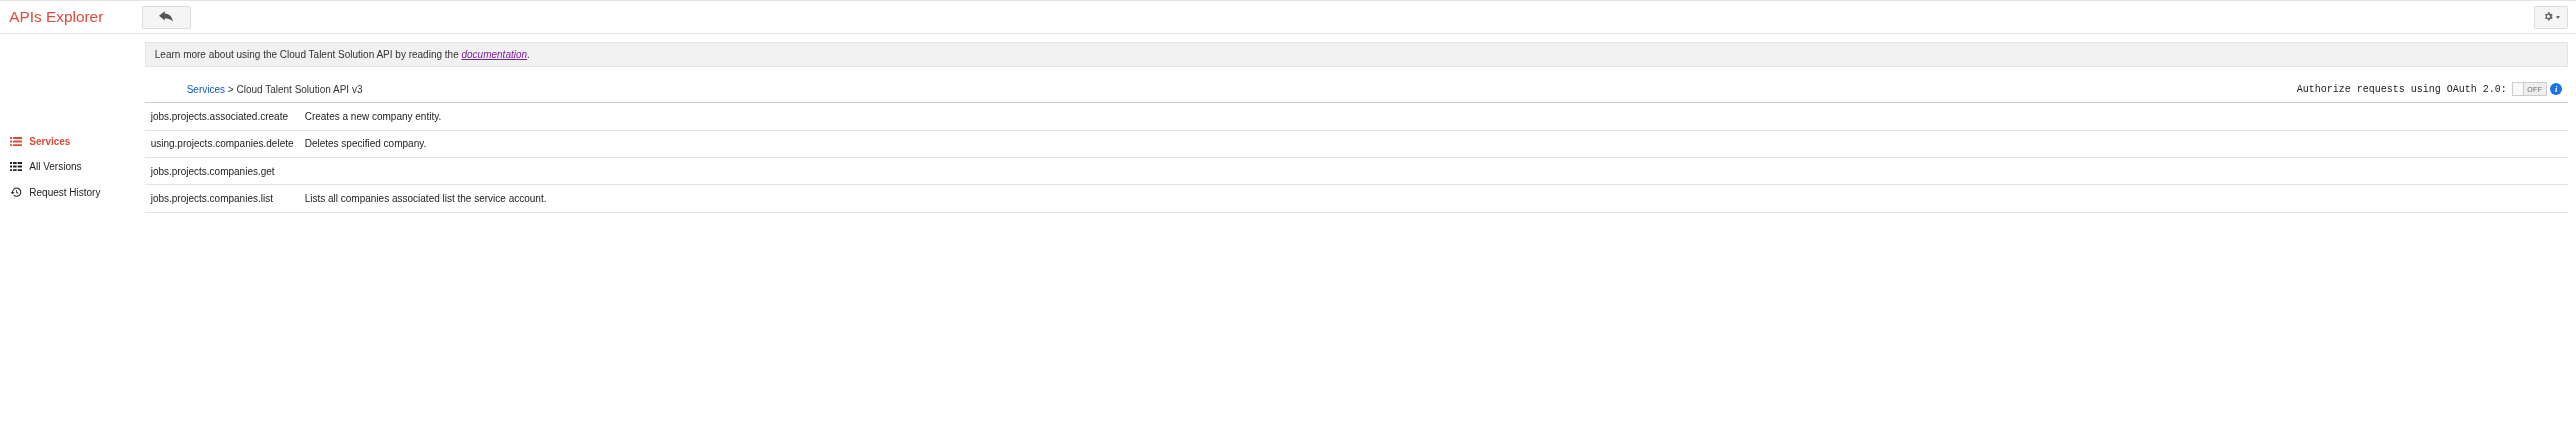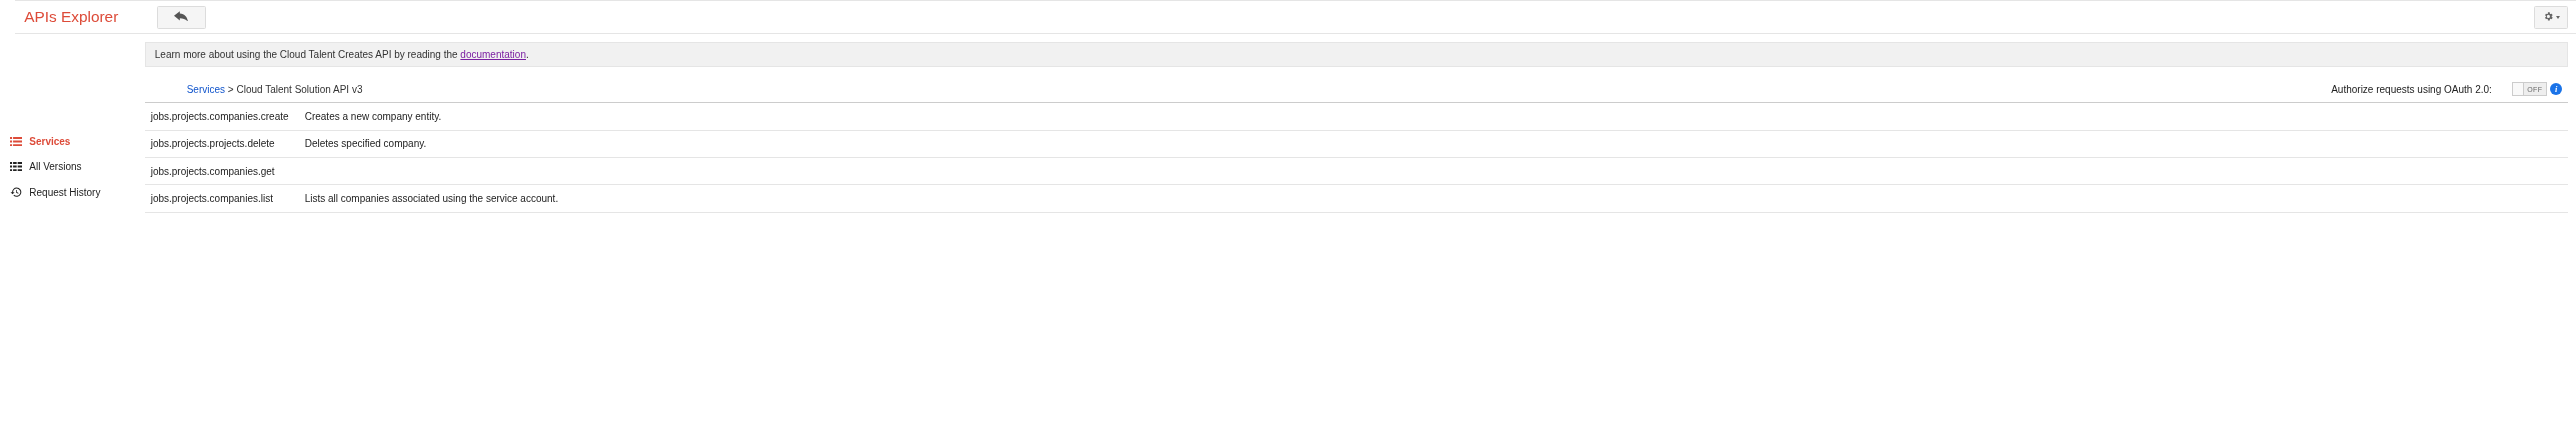--- a/index.html
+++ b/index.html
@@ -5,21 +5,20 @@
     * { margin: 0; padding: 0; box-sizing: border-box; }
     body { font-family: Arial, sans-serif; font-size: 10px; color: #222; background: #fff; }
     
     .header {
       display: flex;
       align-items: center;
       height: 34px;
       border-top: 0.8px solid #e5e5e5;
       border-bottom: 0.8px solid #e5e5e5;
       padding: 0 6.1px;
-      margin-left: 15px;
     }
     .app-title {
       color: #dd4b39;
       font-size: 15.4px;
       font-weight: normal;
       padding: 0 3.1px;
       width: 131px;
     }
     .back-btn {
       width: 49px;
@@ -80,32 +79,32 @@
       flex: 1;
       padding: 7.7px 7.7px 0 4.6px;
     }
     .info-bar {
       background: #f1f1f1;
       border: 0.8px solid #e5e5e5;
       padding: 6.1px 9.2px;
       font-size: 10px;
       color: #333;
     }
-    .info-bar a { color: #7b1fa2; text-decoration: underline; }
+    .info-bar a { color: #7b1fa2; text-decoration: underline; font-style: italic; }
     
     .breadcrumb-row {
       display: flex;
       align-items: center;
       padding: 15.4px 6.1px 6.1px 6.1px;
       border-bottom: 0.8px solid #ccc;
     }
     .breadcrumb { font-size: 10px; color: #333; margin-left: 36px; }
     .breadcrumb a { color: #1155cc; text-decoration: none; }
     .breadcrumb-spacer { flex: 1; }
-    .oauth-label { font-size: 10px; color: #222; margin-right: 20px; }
+    .oauth-label { font-size: 10px; color: #222; margin-right: 5px; font-family: Liberation Mono, monospace; }
     .toggle {
       display: inline-flex;
       align-items: center;
       border: 0.8px solid #ccc;
       height: 14px;
       width: 35px;
       background: #eee;
       cursor: pointer;
       position: relative;
     }
@@ -193,48 +192,48 @@
         <svg width="12.3" height="12.3" viewBox="0 0 24 24">
             <path d="M13 3a9 9 0 0 0-9 9H1l4 4 4-4H6a7 7 0 1 1 2.05 4.95l-1.4 1.4A9 9 0 1 0 13 3zm-1 5v5l4 2 .8-1.3-3.3-1.9V8z"></path>
           </svg>
       </span>
       <span>Request History</span>
     </div>
   </div>
 
   <div class="main">
     <div class="info-bar">
-      <span>Learn more about using the Cloud Talent Creates API by reading the </span><a href="#">documentation</a><span>.</span>
+      <span>Learn more about using the Cloud Talent Solution API by reading the </span><a href="#">documentation</a><span>.</span>
     </div>
 
     <div class="breadcrumb-row">
       <div class="breadcrumb">
         <a href="#">Services</a><span> &gt; </span><span>Cloud Talent Solution API v3</span>
       </div>
       <div class="breadcrumb-spacer"></div>
       <span class="oauth-label">Authorize requests using OAuth 2.0:</span>
       <div class="toggle">
         <div class="toggle-knob"></div>
         <div class="toggle-text">OFF</div>
       </div>
       <span class="info-icon">i</span>
     </div>
 
     <div class="method-table">
       <div class="method-row">
-        <div class="method-name">jobs.projects.companies.create</div>
+        <div class="method-name">jobs.projects.associated.create</div>
         <div class="method-desc">Creates a new company entity.</div>
       </div>
       <div class="method-row">
-        <div class="method-name">jobs.projects.projects.delete</div>
+        <div class="method-name">using.projects.companies.delete</div>
         <div class="method-desc">Deletes specified company.</div>
       </div>
       <div class="method-row">
         <div class="method-name">jobs.projects.companies.get</div>
       </div>
       <div class="method-row">
         <div class="method-name">jobs.projects.companies.list</div>
-        <div class="method-desc">Lists all companies associated using the service account.</div>
+        <div class="method-desc">Lists all companies associated list the service account.</div>
       </div>
     </div>
   </div>
 </div>
 
 
 </body></html>

